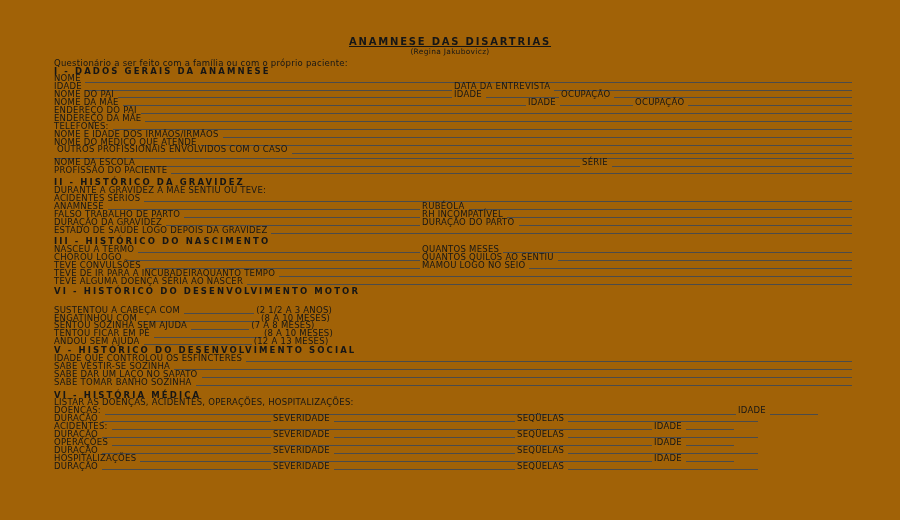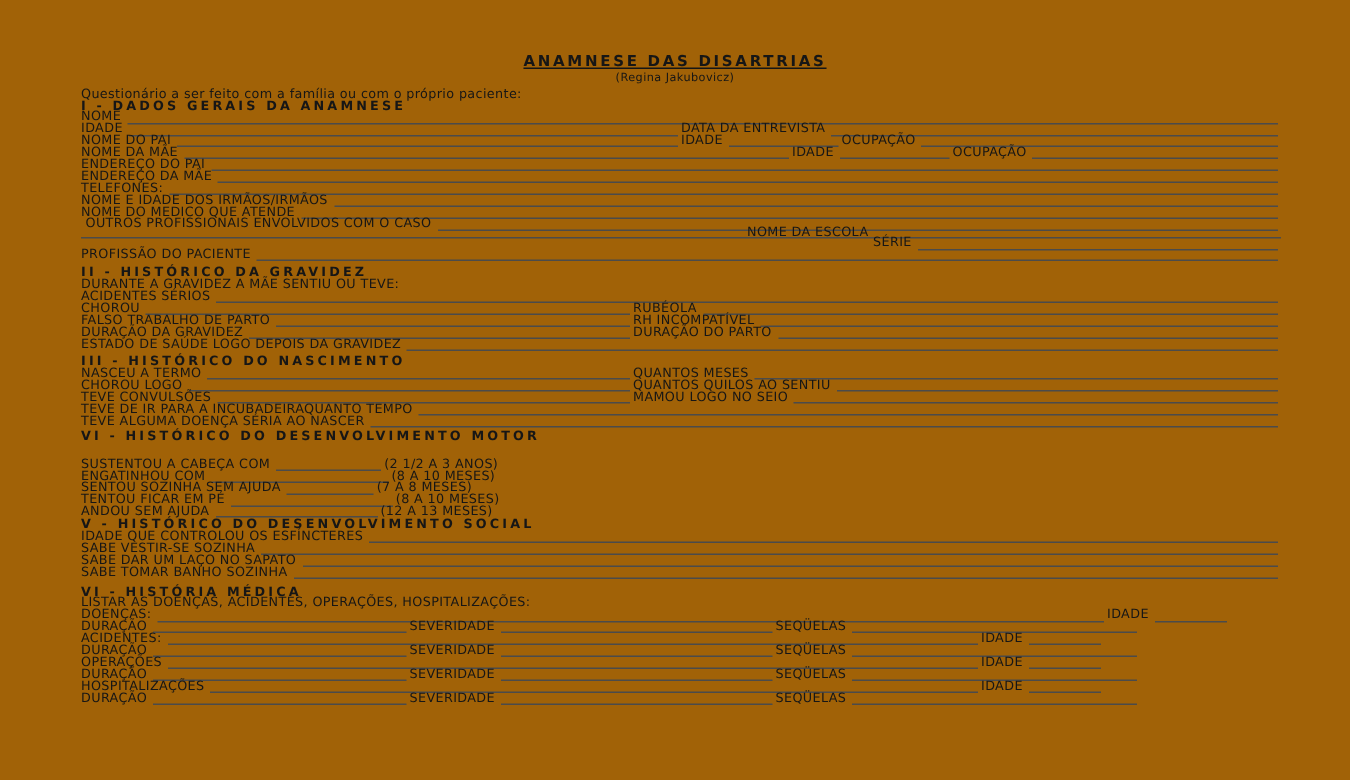--- a/index.html
+++ b/index.html
@@ -100,21 +100,21 @@
       <div class="row fields">
         <span class="lbl">NOME DO MEDICO QUE ATENDE</span>
         <span class="fill grow"></span>
       </div>
       <div class="row fields" style="padding-left: 3px;">
         <span class="lbl">OUTROS PROFISSIONAIS ENVOLVIDOS COM O CASO</span>
         <span class="fill grow"></span>
       </div>
       <div class="row rule" style="height: 4px;"></div>
       <div class="row fields">
-        <span class="grp" style="width: 528px; flex-direction: column;">
+        <span class="grp" style="width: 528px;">
           <span class="lbl">NOME DA ESCOLA</span>
           <span class="fill grow"></span>
         </span>
         <span class="lbl">SÉRIE</span>
         <span class="fill grow"></span>
       </div>
       <div class="row fields">
         <span class="lbl">PROFISSÃO DO PACIENTE</span>
         <span class="fill grow"></span>
       </div>
@@ -124,21 +124,21 @@
       </div>
       <div class="row plain">
         <span class="lbl">DURANTE A GRAVIDEZ A MÃE SENTIU OU TEVE:</span>
       </div>
       <div class="row fields">
         <span class="lbl">ACIDENTES SÉRIOS</span>
         <span class="fill grow"></span>
       </div>
       <div class="row fields">
         <span class="grp" style="width: 368px;">
-          <span class="lbl">CHOROU</span>
+          <span class="lbl">ANAMNESE</span>
           <span class="fill grow"></span>
         </span>
         <span class="lbl">RUBÉOLA</span>
         <span class="fill grow"></span>
       </div>
       <div class="row fields">
         <span class="grp" style="width: 368px;">
           <span class="lbl">FALSO TRABALHO DE PARTO</span>
           <span class="fill grow"></span>
         </span>

